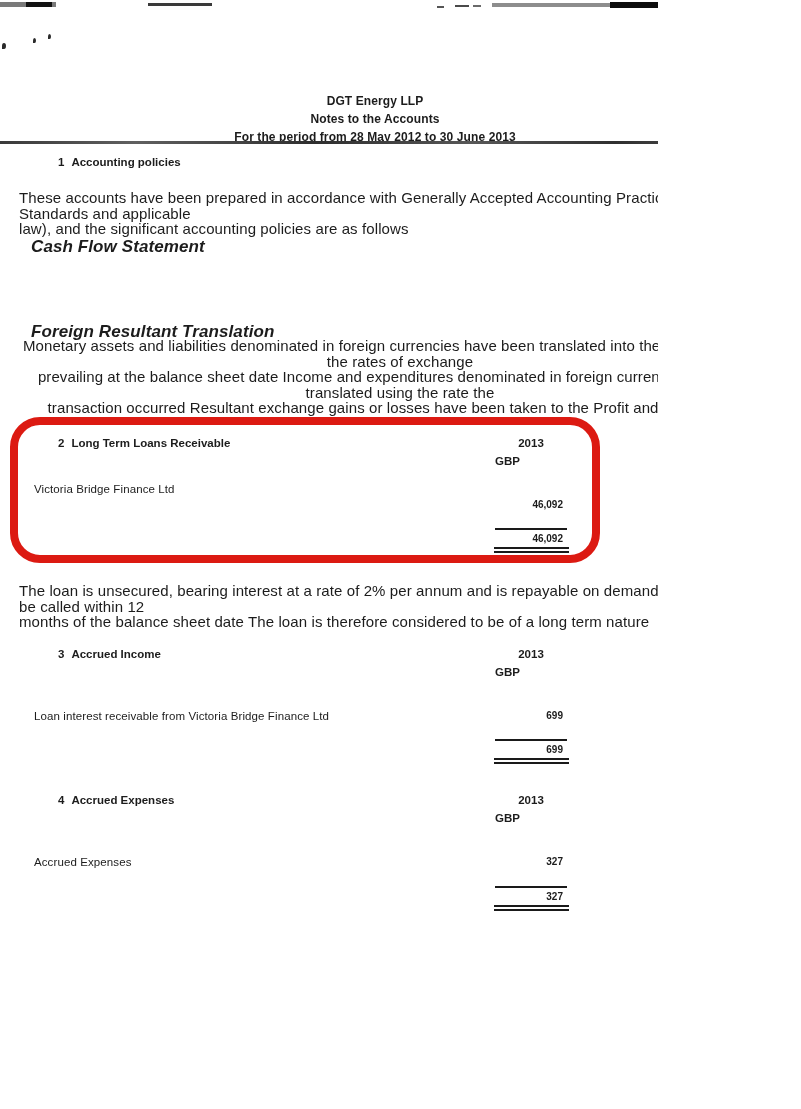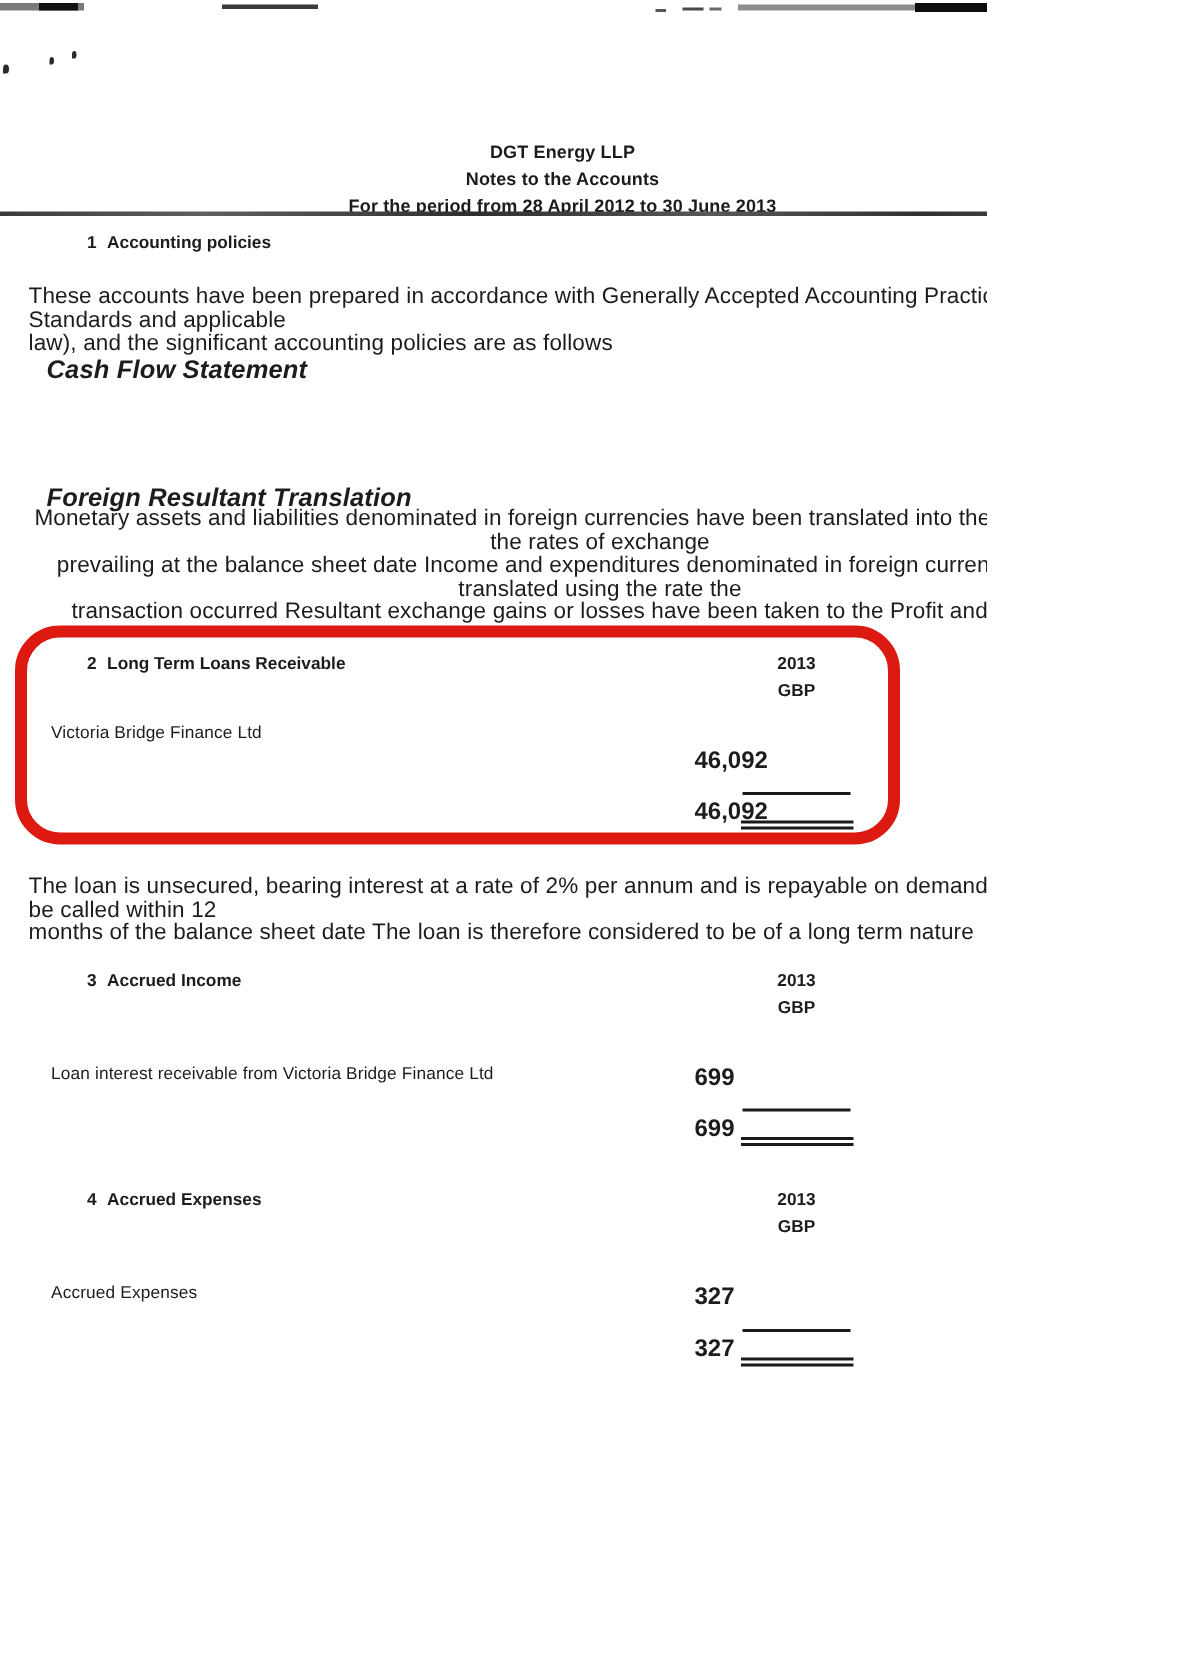--- a/index.html
+++ b/index.html
@@ -20,23 +20,23 @@
   .sec-head{position:absolute;left:21px;font-size:11.5px;font-weight:bold;white-space:nowrap;margin-left:37px;}
   .sec-title{margin-left:7px;}
   .sub-title{position:absolute;left:31px;font-size:17px;font-weight:bold;font-style:italic;letter-spacing:0.1px;}
   
   .para{position:absolute;left:19px;width:762px;font-size:15px;line-height:15.5px;
     white-space:pre-line;letter-spacing:0.1px;}
   
   .stmt{position:absolute;left:0;width:801px;height:122px;}
   .stmt .sec-head{top:0;}
   .col-year{position:absolute;top:0;left:495px;width:72px;text-align:center;font-weight:bold;font-size:11.5px;}
-  .col-cur{position:absolute;top:18px;left:495px;width:72px;text-align:center;font-weight:bold;font-size:11.5px;}
+  .col-cur{position:absolute;top:18px;left:495px;width:72px;font-weight:bold;font-size:11.5px;}
   .row-label{position:absolute;left:34px;font-size:11.5px;letter-spacing:0.1px;white-space:nowrap;}
-  .col-val{position:absolute;left:463px;width:100px;font-weight:bold;font-size:16px;}
+  .col-val{position:absolute;left:463px;width:100px;text-align:right;font-weight:bold;font-size:10px;}
   .total-line{position:absolute;left:495px;width:72px;height:0;border-top:2px solid #1a1a1a;}
   .dbl-line{position:absolute;left:494px;width:75px;height:6px;box-sizing:border-box;
     border-top:2px solid #1a1a1a;border-bottom:2px solid #1a1a1a;}
   
   .highlight{position:absolute;left:10px;top:417px;width:590px;height:146px;box-sizing:border-box;
     border:8px solid #dc1a12;border-radius:30px;}
 </style>
 </head>
 <body>
 
@@ -52,21 +52,21 @@
   <div class="art" style="left:610px;top:2px;width:62px;height:6px;background:#0d0d0d;"></div>
   <div class="art" style="left:700px;top:4px;width:101px;height:3px;background:#555;"></div>
 
   <div class="speck" style="left:2px;top:43px;width:4px;height:6px;"></div>
   <div class="speck" style="left:33px;top:38px;width:3px;height:5px;"></div>
   <div class="speck" style="left:48px;top:34px;width:3px;height:5px;"></div>
 
   <div class="doc-header">
     <div class="hline">DGT Energy LLP</div>
     <div class="hline">Notes to the Accounts</div>
-    <div class="hline">For the period from 28 April 2012 to 30 June 2013</div>
+    <div class="hline">For the period from 28 May 2012 to 30 June 2013</div>
   </div>
   <div class="header-rule"></div>
 
   <div class="sec-head" style="top:156px;">
     <span>1</span><span class="sec-title">Accounting policies</span>
   </div>
   <div class="para" style="top:190px;">These accounts have been prepared in accordance with Generally Accepted Accounting Practice (Accounting Standards and applicable
 law), and the significant accounting policies are as follows</div>
 
   <div class="sub-title" style="top:237px;">Cash Flow Statement</div>

